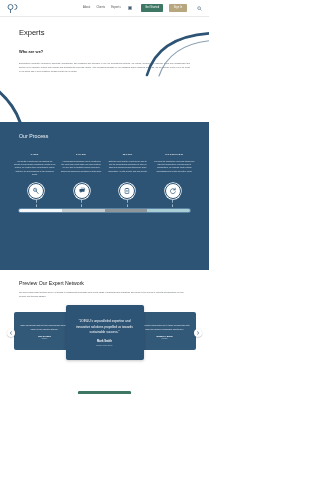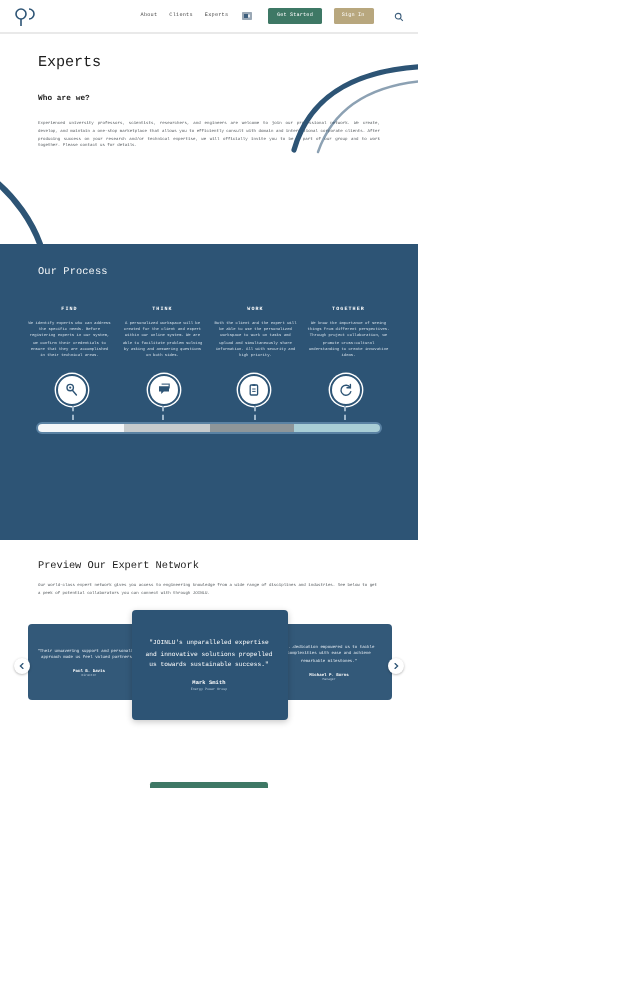--- a/index.html
+++ b/index.html
@@ -4,21 +4,21 @@
 <style>
   * { margin:0; padding:0; box-sizing:border-box; }
   html,body { width:209px; height:503px; }
   body {
     font-family:"Liberation Sans", sans-serif;
     background:#ffffff;
     color:#2b2b2b;
     overflow:hidden;
     position:relative;
   }
-  .page { width:209px; height:394px; position:relative; overflow:hidden;font-family:Liberation Mono, monospace; }
+  .page { width:209px; height:394px; position:relative; overflow:hidden; }
 
   
   .nav {
     height:17px; width:100%;
     display:flex; align-items:center;
     padding:0 7px;
     background:#ffffff;
     position:relative; z-index:20;
     border-bottom:0.4px solid #e9e9e9;
   }

